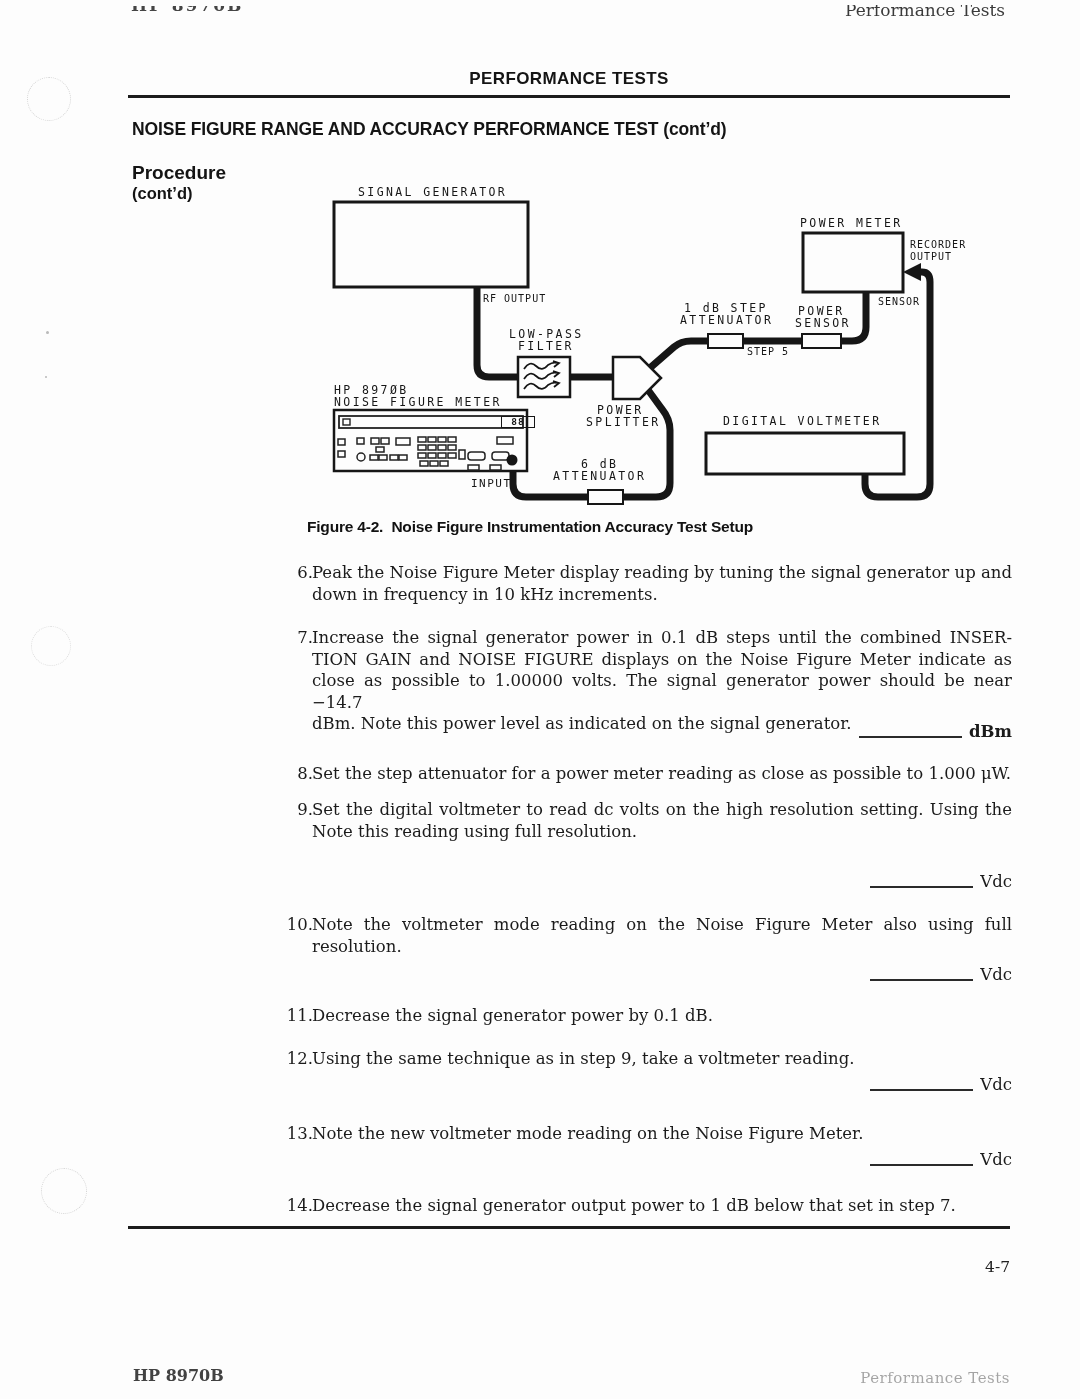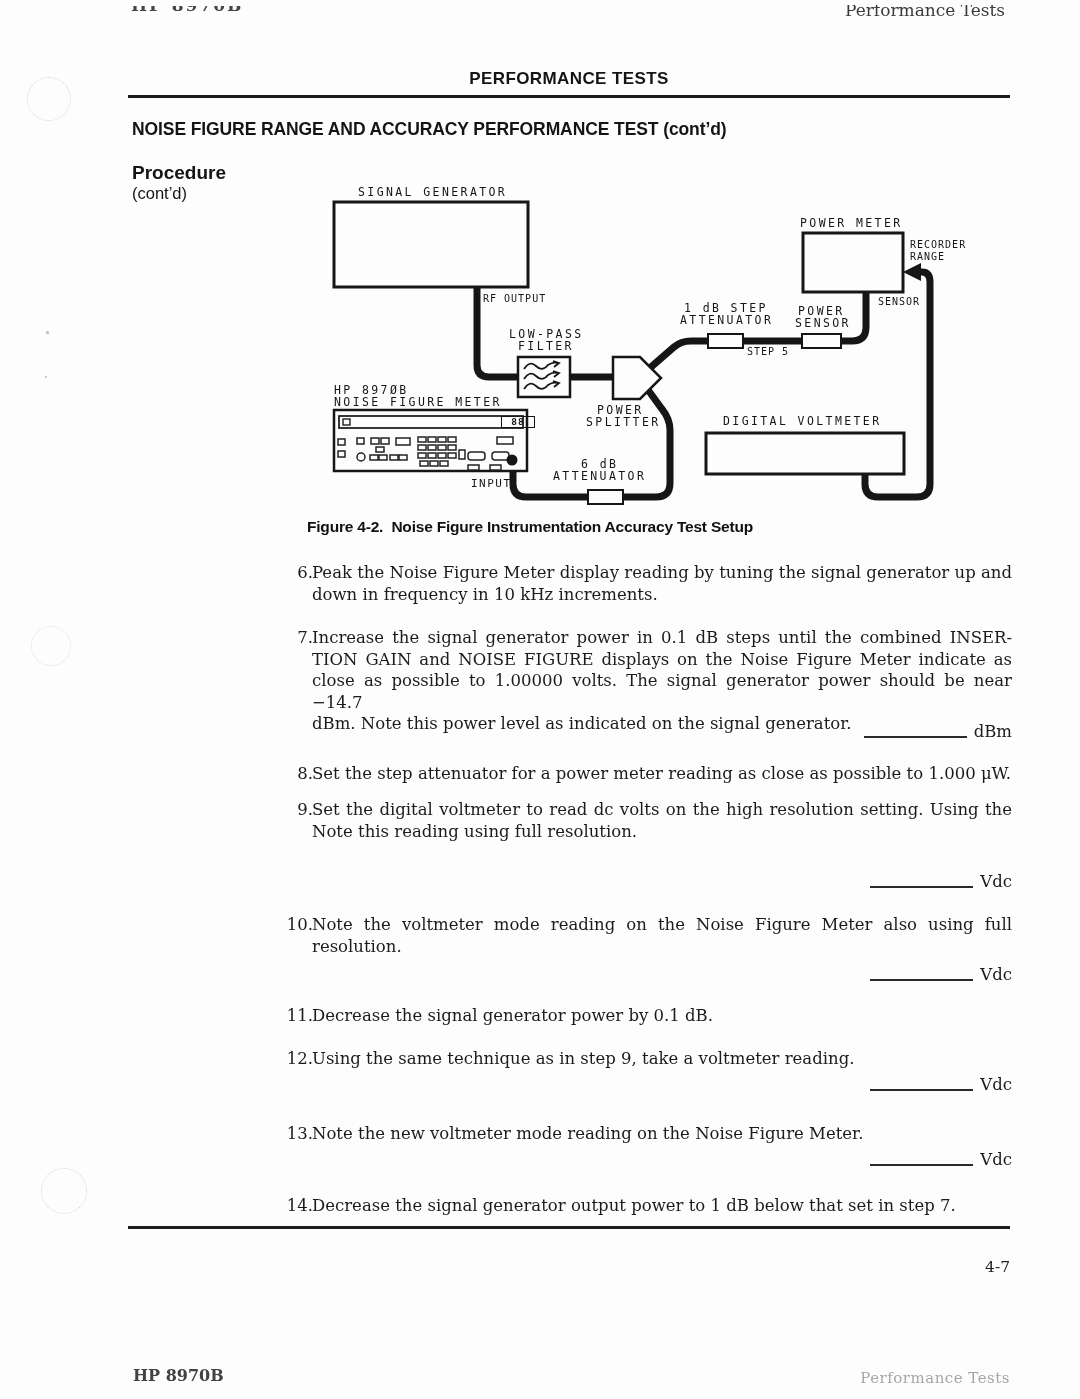--- a/index.html
+++ b/index.html
@@ -20,21 +20,21 @@
 
   
   .sans{font-family:"Liberation Sans","DejaVu Sans",sans-serif;}
   .main-title{position:absolute;left:128px;top:69px;width:882px;text-align:center;
               font-size:17px;font-weight:bold;letter-spacing:.4px;color:#141414;}
   .rule{position:absolute;left:128px;width:882px;height:3px;background:#1c1c1c;}
   .rule-top{top:95px;}
   .rule-bottom{top:1226px;}
   .test-title{position:absolute;left:132px;top:119px;font-size:17.5px;font-weight:bold;color:#141414;letter-spacing:-0.1px;}
   .proc-1{position:absolute;left:132px;top:162px;font-size:19px;font-weight:bold;color:#141414;}
-  .proc-2{position:absolute;left:132px;top:184px;font-size:16.5px;font-weight:normal;color:#141414;text-align:right;}
+  .proc-2{position:absolute;left:132px;top:184px;font-size:16.5px;font-weight:bold;color:#141414;text-align:right;}
 
   
   .diagram-svg{position:absolute;left:0;top:0;pointer-events:none;}
   .dlbl{position:absolute;font-family:"DejaVu Sans Mono","Liberation Mono",monospace;
         font-size:11.5px;letter-spacing:2.4px;color:#161616;white-space:pre;line-height:12px;}
   .dlbl.sm{font-size:10px;letter-spacing:1px;}
   .nfm-digits{position:absolute;left:501px;top:416px;width:34px;height:12px;box-sizing:border-box;
               border:1.5px solid #161616;font-family:"DejaVu Sans Mono",monospace;font-weight:bold;
               font-size:9.5px;line-height:9px;text-align:center;letter-spacing:1px;color:#161616;}
 
@@ -150,21 +150,21 @@
       <circle cx="512" cy="460" r="5.5" fill="#161616" stroke="none"></circle>
     </g>
   </svg>
 
   <div class="dlbl" style="left:358px;top:186px;">SIGNAL GENERATOR</div>
   <div class="dlbl sm" style="left:483px;top:293px;">RF OUTPUT</div>
   <div class="dlbl" style="left:509px;top:328px;">LOW-PASS</div>
   <div class="dlbl" style="left:518px;top:340px;">FILTER</div>
   <div class="dlbl" style="left:800px;top:217px;">POWER METER</div>
   <div class="dlbl sm" style="left:910px;top:239px;">RECORDER</div>
-  <div class="dlbl sm" style="left:910px;top:251px;">RANGE</div>
+  <div class="dlbl sm" style="left:910px;top:251px;">OUTPUT</div>
   <div class="dlbl sm" style="left:878px;top:296px;">SENSOR</div>
   <div class="dlbl" style="left:684px;top:302px;">1 dB STEP</div>
   <div class="dlbl" style="left:680px;top:314px;">ATTENUATOR</div>
   <div class="dlbl" style="left:798px;top:305px;">POWER</div>
   <div class="dlbl" style="left:795px;top:317px;">SENSOR</div>
   <div class="dlbl sm" style="left:747px;top:346px;">STEP 5</div>
   <div class="dlbl" style="left:334px;top:384px;">HP 897ØB</div>
   <div class="dlbl" style="left:334px;top:396px;">NOISE FIGURE METER</div>
   <div class="dlbl" style="left:597px;top:404px;">POWER</div>
   <div class="dlbl" style="left:586px;top:416px;">SPLITTER</div>
@@ -187,21 +187,21 @@
   <div class="step" style="top:627px;">
     <span class="step-num">7.</span>
     <div class="step-lines">
       <div class="step-line">Increase the signal generator power in 0.1 dB steps until the combined INSER-</div>
       <div class="step-line">TION GAIN and NOISE FIGURE displays on the Noise Figure Meter indicate as</div>
       <div class="step-line">close as possible to 1.00000 volts. The signal generator power should be near −14.7</div>
       <div class="step-line">dBm. Note this power level as indicated on the signal generator.</div>
     </div>
   </div>
 
-  <div class="blank" style="top:722px;">
+  <div class="blank" style="top:722px;font-weight:bold;">
     <span class="line"></span>
     <span>dBm</span>
   </div>
 
   <div class="step" style="top:763px;">
     <span class="step-num">8.</span>
     <div class="step-lines">
       <div class="step-line">Set the step attenuator for a power meter reading as close as possible to 1.000 μW.</div>
     </div>
   </div>

